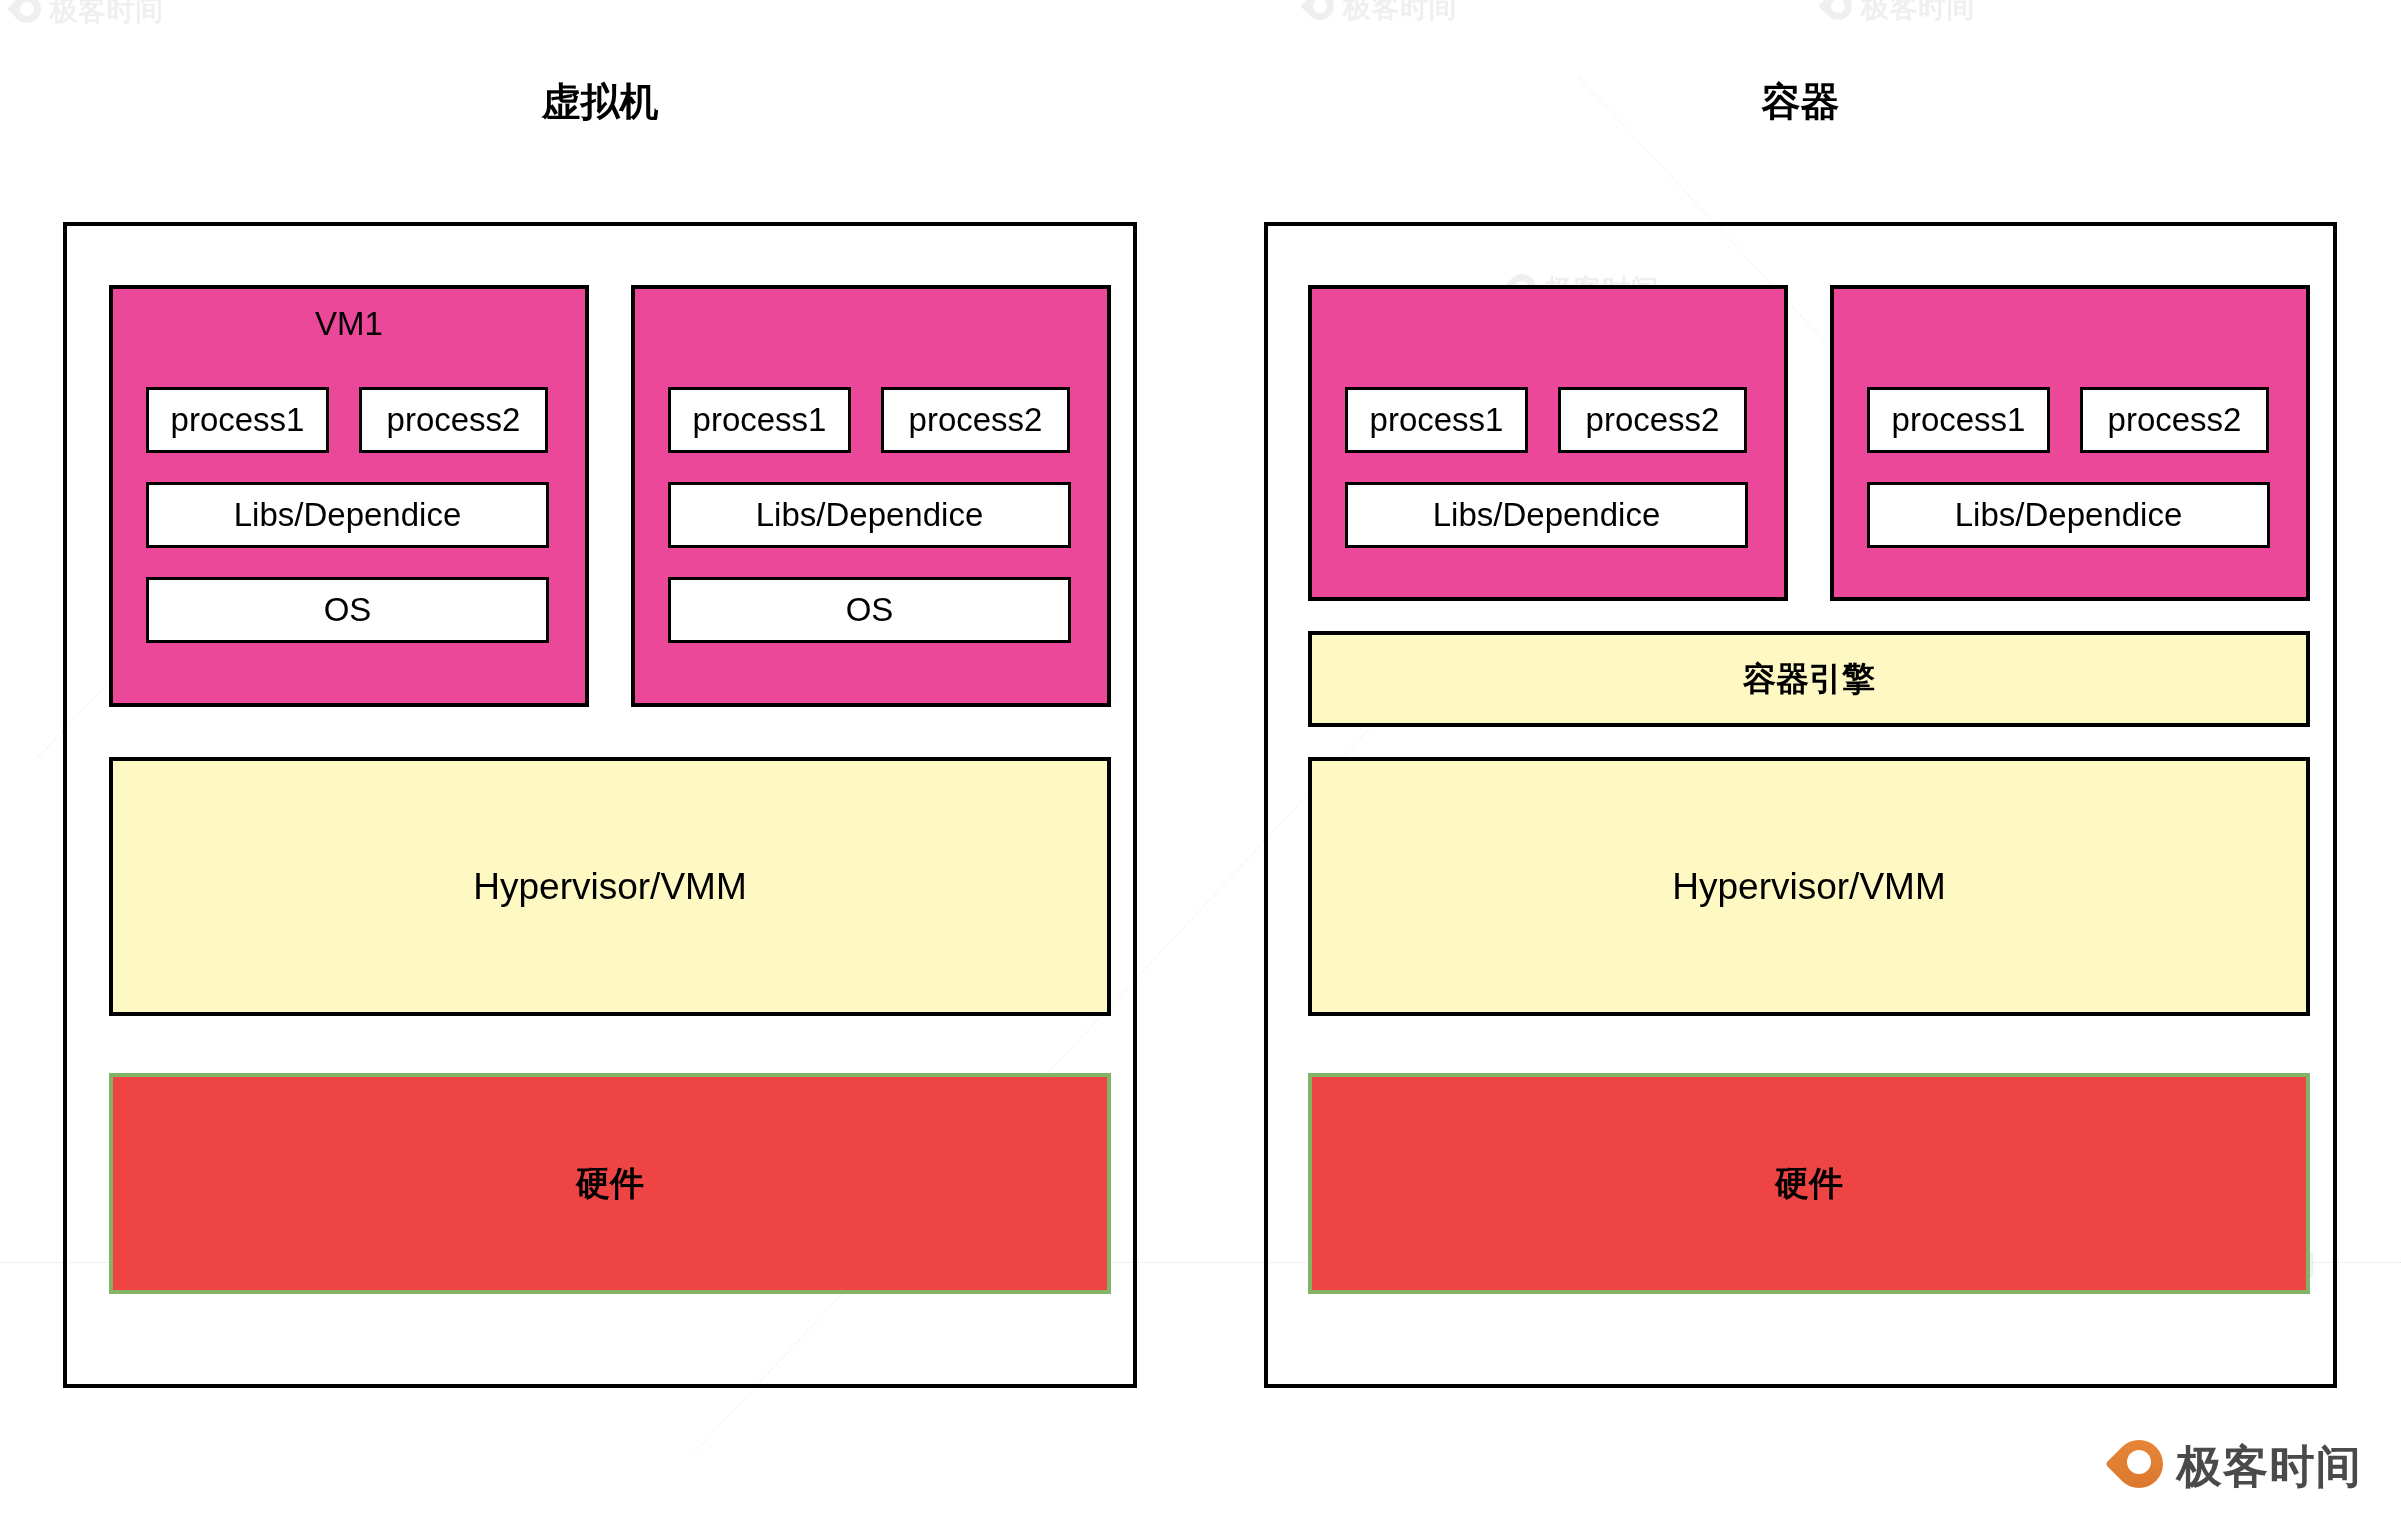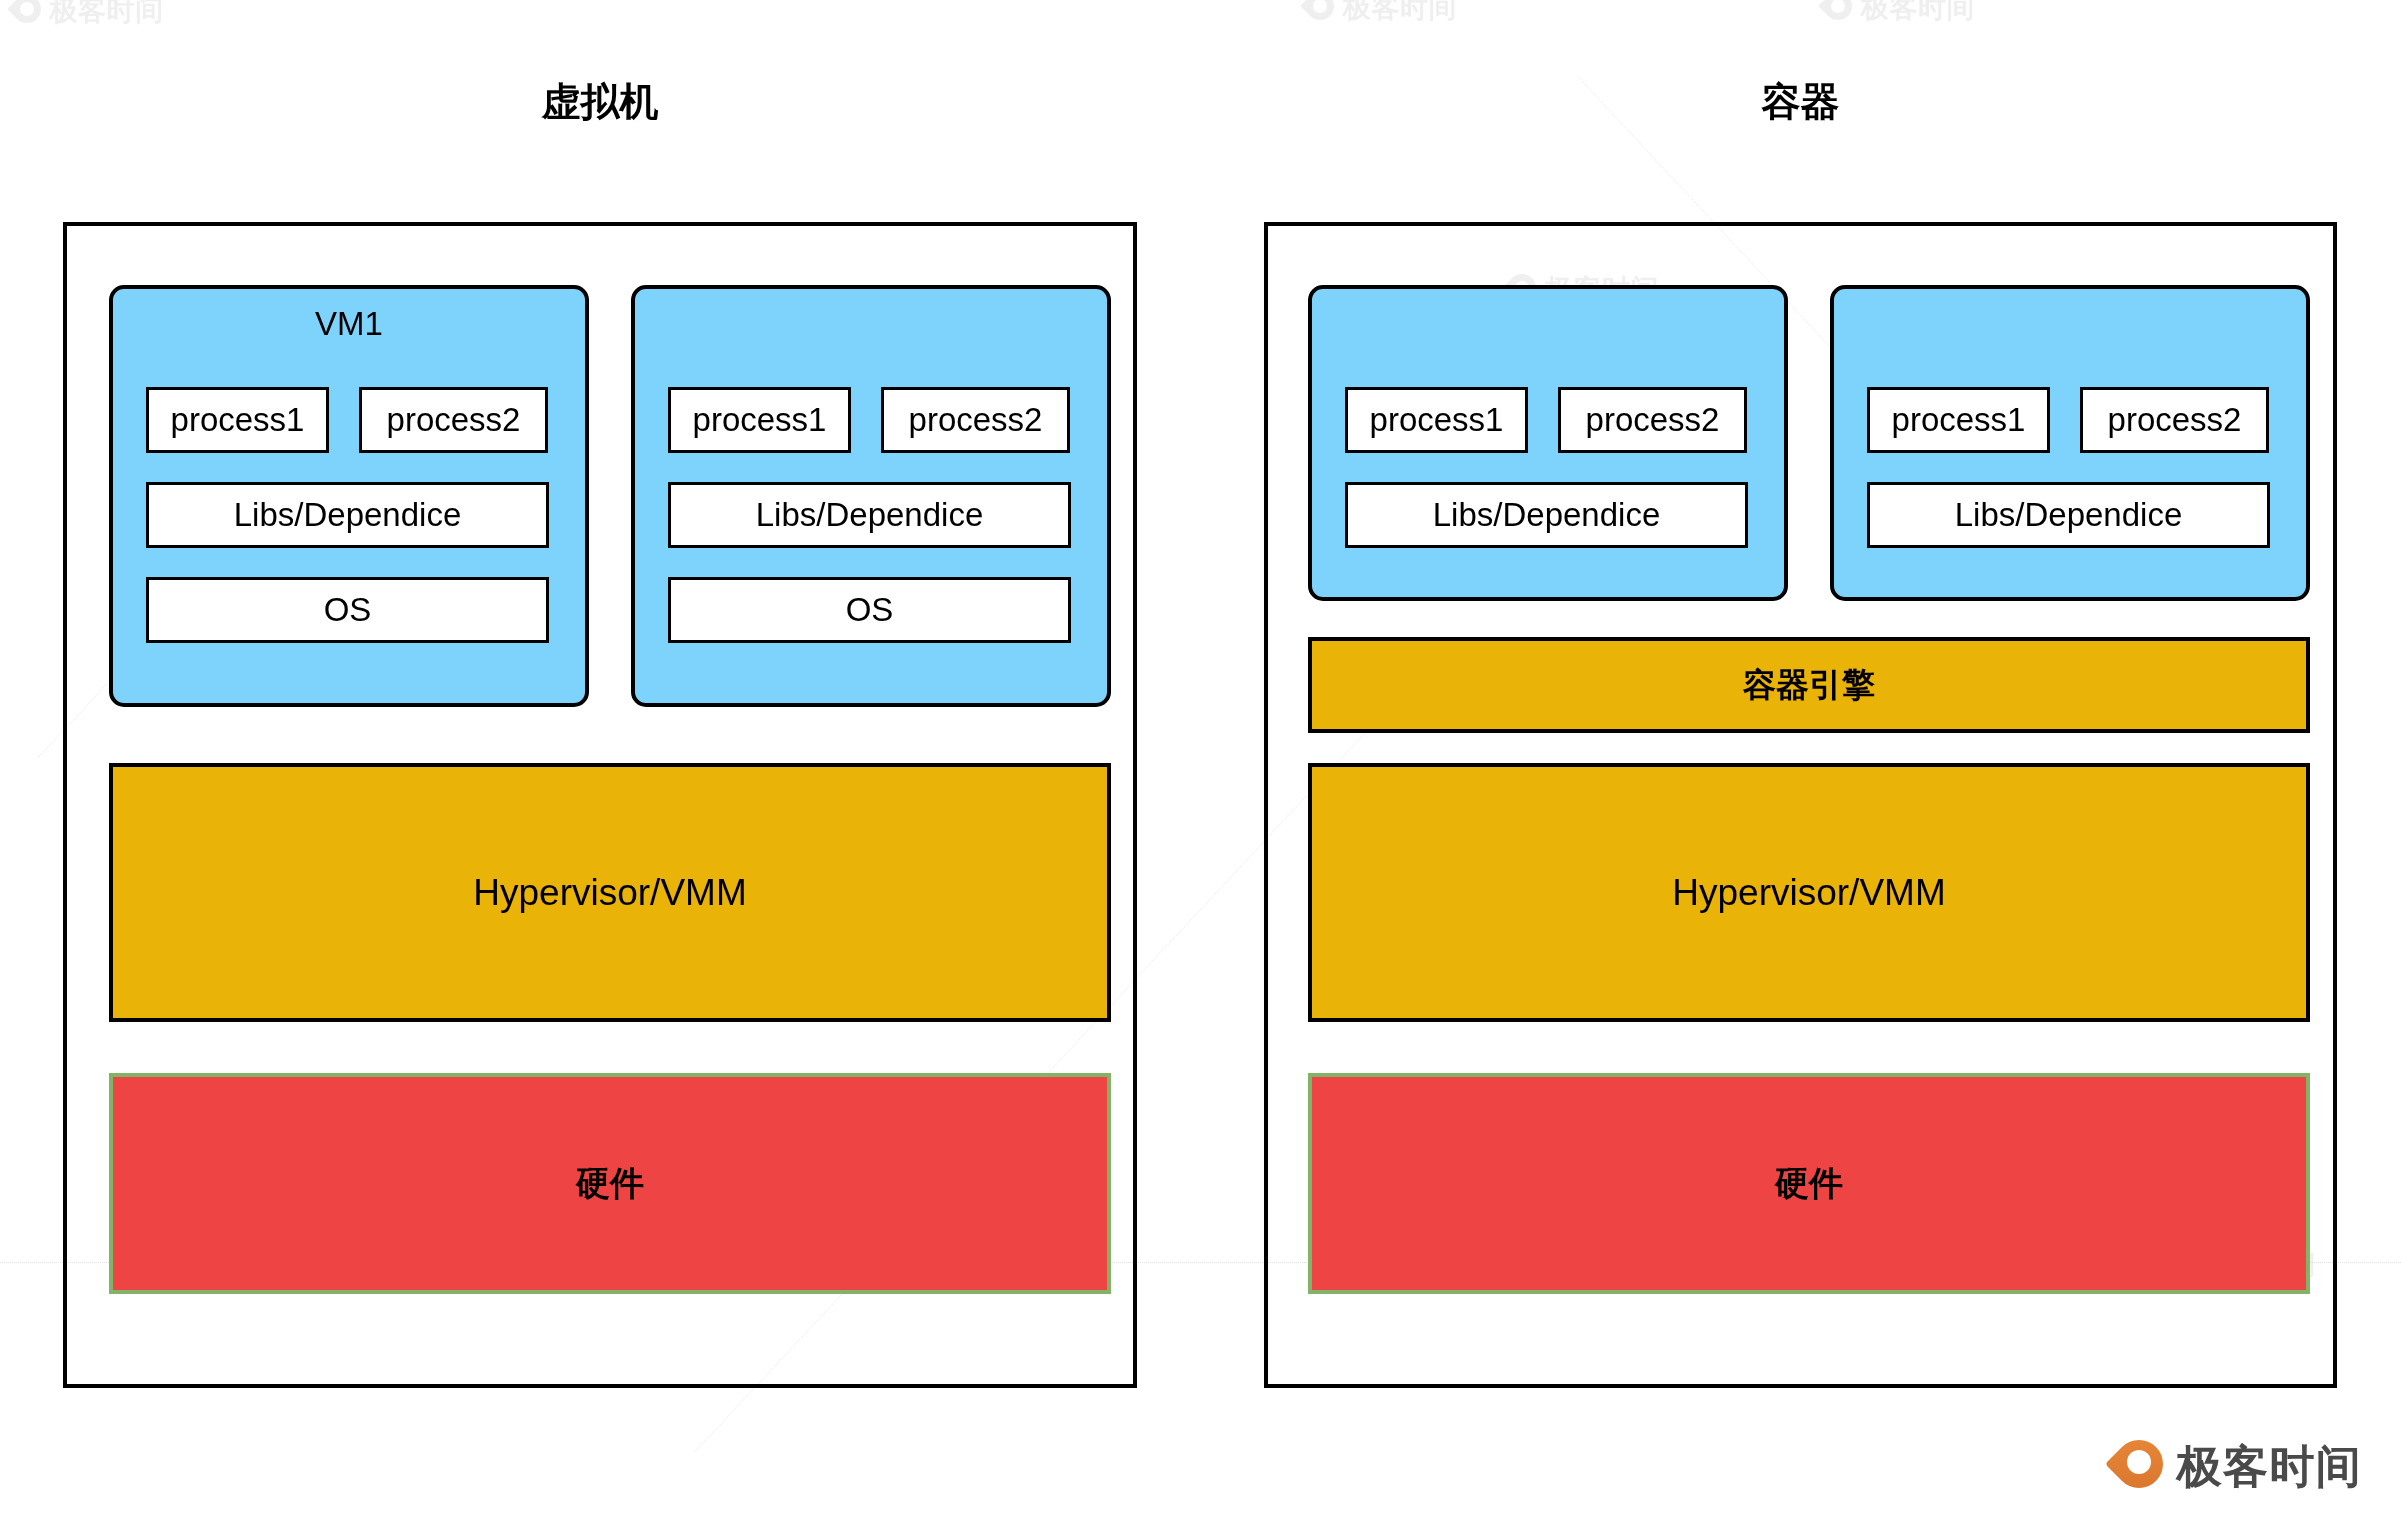--- a/index.html
+++ b/index.html
@@ -95,22 +95,22 @@
 
   
   .box {
     position: absolute;
     border: 4.4px solid #000000;
     display: flex;
     align-items: center;
     justify-content: center;
     z-index: 4;
   }
-  .box-blue { background: #7dd3fc; border-radius: 15px; }
-  .box-white { background: #eab308; margin-top: 6px; }
+  .box-blue { background: #ec4899; }
+  .box-white { background: #fef9c3; }
   .box-green {
     background: #ef4444;
     border: 4.4px solid #82b366;
   }
 
   .vm-label {
     position: absolute;
     top: 16.4px;
     left: 0;
     width: 100%;

